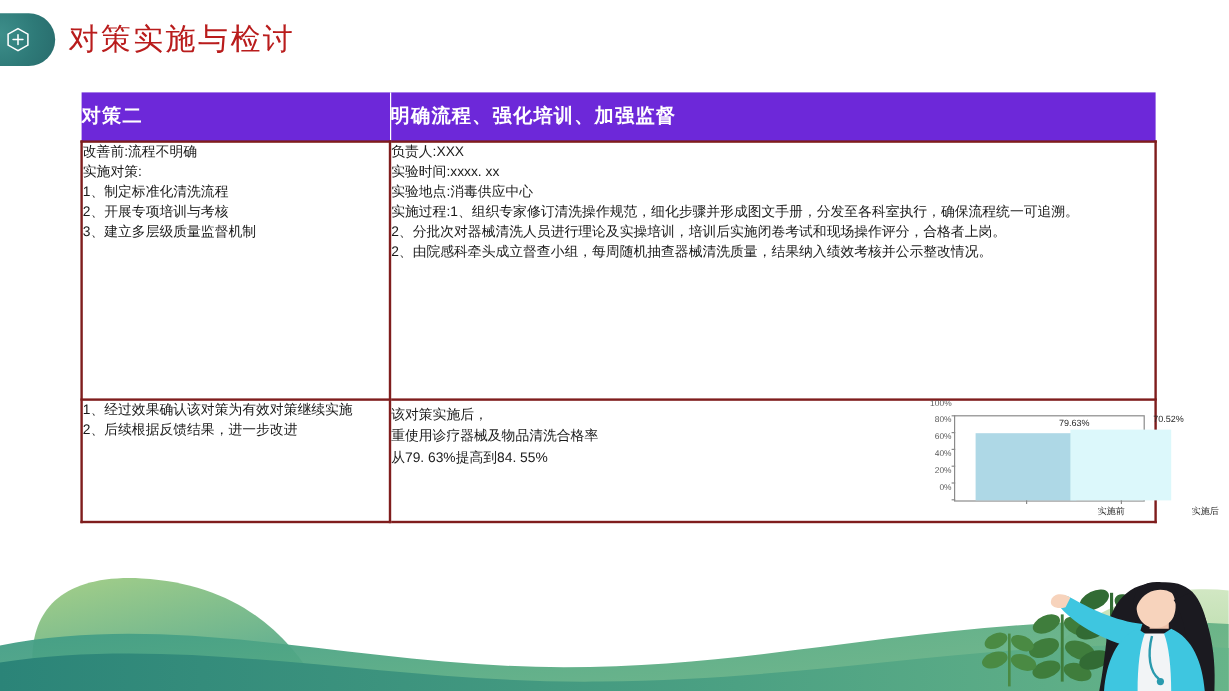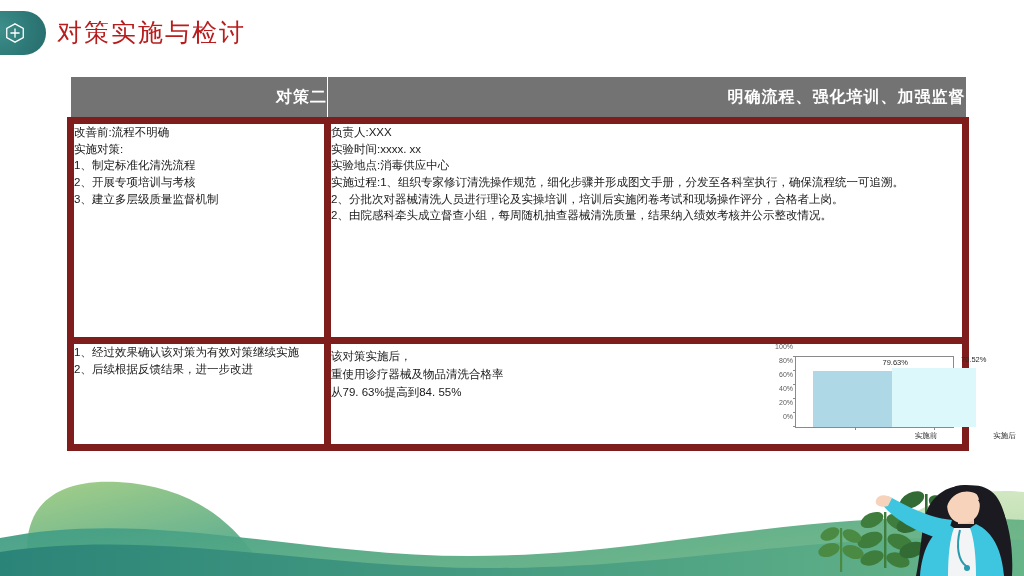--- a/index.html
+++ b/index.html
@@ -65,36 +65,36 @@
     top: 77px;
     width: 895px;
     border-collapse: collapse;
     table-layout: fixed;
   }
   #outcome-table td {
     vertical-align: top;
     padding: 0;
   }
   .hdr-cell {
-    background: #737373;
+    background: #6d28d9;
     color: #ffffff;
     font-size: 16px;
     font-weight: bold;
-    text-align: right;
+    text-align: left;
     height: 40px;
     vertical-align: middle !important;
     letter-spacing: 1px;
     border: 1.5px solid #ffffff;
   }
   .hdr-cell.left-hdr { border-left: none; }
   .hdr-cell.right-hdr { border-right: none; }
   .hdr-row-top .hdr-cell { border-top: none; }
 
   .body-cell {
-    border: 7px solid #7f1d1d;
+    border: 2px solid #7f1d1d;
     font-size: 11.5px;
     line-height: 1.45;
     color: #1a1a1a;
     padding: 6px 7px 6px 8px;
   }
   .body-cell.tall { height: 213px; }
   .body-cell.short { height: 100px; }
   .cell-line { white-space: pre-wrap; }
 
   

